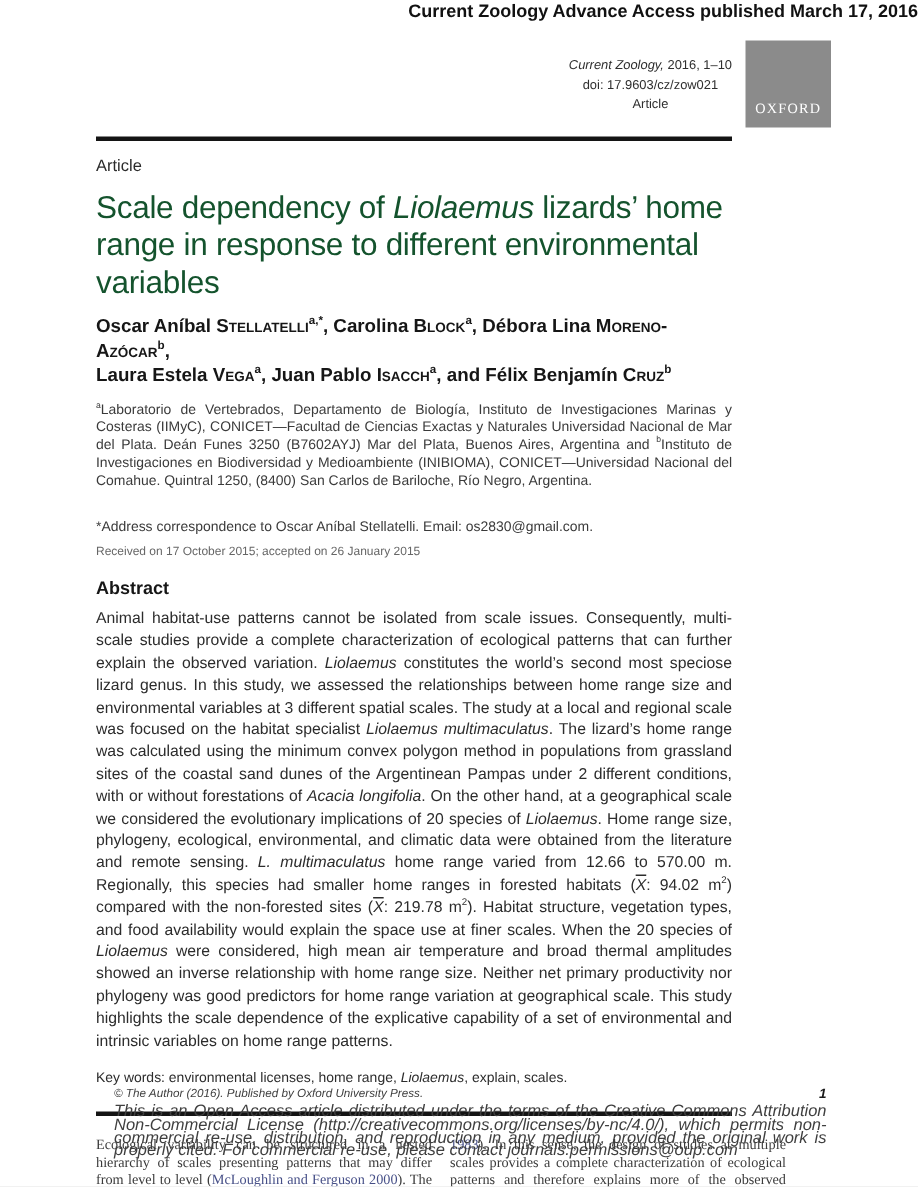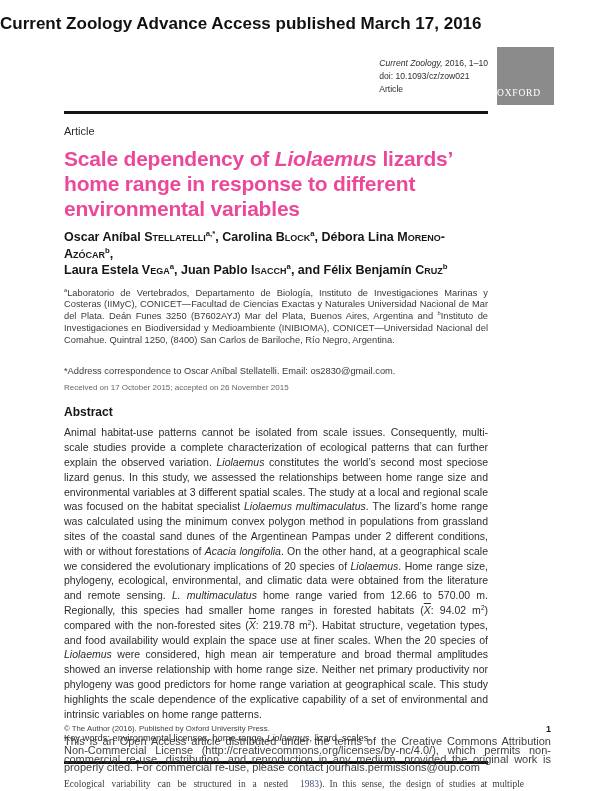--- a/index.html
+++ b/index.html
@@ -7,57 +7,57 @@
   .page {
     position:relative;
     width:612px; height:791px;
     margin:0 auto;
     background:#ffffff;
     font-family:"Liberation Sans", sans-serif;
     color:#1c1c1c;
     overflow:hidden;
   }
   
-  .banner { padding-top:14px; text-align:left; font-size:17px; font-weight:bold; color:#111; }
+  .banner { text-align:right; font-size:12px; font-weight:bold; color:#111; }
   
   .masthead { position:relative; height:62px; margin-top:13px; }
-  .journal-info { position:absolute; top:10px; right:124px; text-align:left; font-size:8.6px; line-height:13px; color:#2e2e2e; }
+  .journal-info { position:absolute; top:10px; right:124px; text-align:center; font-size:8.6px; line-height:13px; color:#2e2e2e; }
   .oxford-box {
     position:absolute; top:0; right:58px;
     width:57px; height:58px; background:#8b8b8b;
-    display:flex; align-items:flex-end; justify-content:flex-start;
+    display:flex; align-items:flex-end; justify-content:center;
   }
   .oxford-box span {
     font-family:"Liberation Serif", serif;
     color:#fff; font-size:9.5px; letter-spacing:0.8px; padding-bottom:7px;
   }
   .rule { height:3px; background:#141414; margin:0 124px 0 64px; }
   .rule-1 { margin-top:2px; }
   .rule-2 { margin-top:18px; }
   
   .front { margin:0 124px 0 64px; }
   .article-label { margin-top:11px; font-size:11px; color:#2b2b2b; }
-  .title { margin-top:9px; font-size:21px; line-height:25px; font-weight:bold; color:#ec4899; letter-spacing:-0.2px; }
+  .title { margin-top:9px; font-size:21px; line-height:25px; font-weight:normal; color:#14532d; letter-spacing:-0.2px; }
   .authors { margin-top:8px; font-size:12.5px; line-height:16.5px; font-weight:bold; color:#161616; }
   .affiliation { margin-top:9px; font-size:9.3px; line-height:11.8px; text-align:justify; color:#3a3a3a; }
   .correspondence { margin-top:20px; font-size:9.3px; color:#3a3a3a; }
   .history { margin-top:7px; font-size:8px; color:#666; }
   .abstract-heading { margin-top:13px; font-size:12px; font-weight:bold; color:#161616; }
   .abstract-body { margin-top:6px; font-size:10.5px; line-height:14.8px; text-align:justify; color:#2c2c2c; }
   .keywords { margin-top:12px; font-size:9.3px; color:#2c2c2c; }
   
   .body-columns {
     display:flex; gap:12px;
     margin:15px 88px 0 64px;
     font-family:"Liberation Serif", serif;
     font-size:9.5px; line-height:11.2px; text-align:justify; color:#3b3b3b;
   }
   .body-columns .col { width:224px; }
   
-  .footer { position:absolute; left:64px; right:61px; top:724px; color:#3f3f3f; }
+  .footer { position:absolute; left:76px; right:61px; top:724px; color:#3f3f3f;font-style:italic; }
   .copyright-line { font-size:7.8px; line-height:10px; position:relative; }
   .page-number { position:absolute; right:0; top:0; font-weight:bold; font-size:9px; color:#1a1a1a; }
   .license { margin-top:3px; font-size:11px; line-height:8.8px; text-align:justify; }
   
   .i  { font-style:italic; }
   .b  { font-weight:normal; }
   .sc { font-variant:small-caps;text-align:right; }
   .ov { font-style:italic; text-decoration:overline; }
   .cite { color:#464f87; }
   sup { font-size:0.62em; vertical-align:super; line-height:0; }
@@ -65,47 +65,47 @@
 </head>
 <body>
 
 <div class="page">
 
   <div class="banner">Current Zoology Advance Access published March 17, 2016</div>
 
   <div class="masthead">
     <div class="journal-info">
       <div><span class="i">Current Zoology,</span><span> 2016, 1–10</span></div>
-      <div>doi: 10.1093/cz/zow021</div>
+      <div>doi: 17.9603/cz/zow021</div>
       <div>Article</div>
     </div>
     <div class="oxford-box">
       <span>OXFORD</span>
     </div>
   </div>
 
   <div class="rule rule-1"></div>
 
   <div class="front">
     <div class="article-label">Article</div>
 
     <h1 class="title"><span>Scale dependency of </span><span class="i">Liolaemus</span><span> lizards’ home range in response to different environmental variables</span></h1>
 
     <div class="authors"><span>Oscar Aníbal </span><span class="sc">Stellatelli</span><sup>a,*</sup><span>, Carolina </span><span class="sc">Block</span><sup>a</sup><span>, Débora Lina </span><span class="sc">Moreno-Azócar</span><sup>b</sup><span>,</span><br><span>Laura Estela </span><span class="sc">Vega</span><sup>a</sup><span>, Juan Pablo </span><span class="sc">Isacch</span><sup>a</sup><span>, and Félix Benjamín </span><span class="sc">Cruz</span><sup>b</sup></div>
 
     <div class="affiliation"><sup>a</sup><span>Laboratorio de Vertebrados, Departamento de Biología, Instituto de Investigaciones Marinas y Costeras (IIMyC), CONICET—Facultad de Ciencias Exactas y Naturales Universidad Nacional de Mar del Plata. Deán Funes 3250 (B7602AYJ) Mar del Plata, Buenos Aires, Argentina and </span><sup>b</sup><span>Instituto de Investigaciones en Biodiversidad y Medioambiente (INIBIOMA), CONICET—Universidad Nacional del Comahue. Quintral 1250, (8400) San Carlos de Bariloche, Río Negro, Argentina.</span></div>
 
     <div class="correspondence">*Address correspondence to Oscar Aníbal Stellatelli. Email: os2830@gmail.com.</div>
 
-    <div class="history">Received on 17 October 2015; accepted on 26 November 2015</div>
+    <div class="history">Received on 17 October 2015; accepted on 26 January 2015</div>
 
     <div class="abstract-heading">Abstract</div>
     <div class="abstract-body"><span>Animal habitat-use patterns cannot be isolated from scale issues. Consequently, multi-scale studies provide a complete characterization of ecological patterns that can further explain the observed variation. </span><span class="i">Liolaemus</span><span> constitutes the world’s second most speciose lizard genus. In this study, we assessed the relationships between home range size and environmental variables at 3 different spatial scales. The study at a local and regional scale was focused on the habitat specialist </span><span class="i">Liolaemus multimaculatus</span><span>. The lizard’s home range was calculated using the minimum convex polygon method in populations from grassland sites of the coastal sand dunes of the Argentinean Pampas under 2 different conditions, with or without forestations of </span><span class="i">Acacia longifolia</span><span>. On the other hand, at a geographical scale we considered the evolutionary implications of 20 species of </span><span class="i">Liolaemus</span><span>. Home range size, phylogeny, ecological, environmental, and climatic data were obtained from the literature and remote sensing. </span><span class="i">L. multimaculatus</span><span> home range varied from 12.66 to 570.00 m. Regionally, this species had smaller home ranges in forested habitats (</span><span class="ov">X</span><span>: 94.02 m</span><sup>2</sup><span>) compared with the non-forested sites (</span><span class="ov">X</span><span>: 219.78 m</span><sup>2</sup><span>). Habitat structure, vegetation types, and food availability would explain the space use at finer scales. When the 20 species of </span><span class="i">Liolaemus</span><span> were considered, high mean air temperature and broad thermal amplitudes showed an inverse relationship with home range size. Neither net primary productivity nor phylogeny was good predictors for home range variation at geographical scale. This study highlights the scale dependence of the explicative capability of a set of environmental and intrinsic variables on home range patterns.</span></div>
 
-    <div class="keywords"><span class="b">Key words: </span><span>environmental licenses, home range, </span><span class="i">Liolaemus</span><span>, lizard, scales.</span></div>
+    <div class="keywords"><span class="b">Key words: </span><span>environmental licenses, home range, </span><span class="i">Liolaemus</span><span>, explain, scales.</span></div>
   </div>
 
   <div class="rule rule-2"></div>
 
   <div class="body-columns">
     <div class="col"><span>Ecological variability can be structured in a nested hierarchy of scales presenting patterns that may differ from level to level (</span><span class="cite">McLoughlin and Ferguson 2000</span><span>). The observation scale can have a profound influence on the pattern description because each individual, population, and clade is affected by the environment at different levels and thus responds to variability individualistically (</span></div>
     <div class="col"><span class="cite">1983</span><span>). In this sense, the design of studies at multiple scales provides a complete characterization of ecological patterns and therefore explains more of the observed variation (</span></div>
   </div>
 
   <div class="footer">

